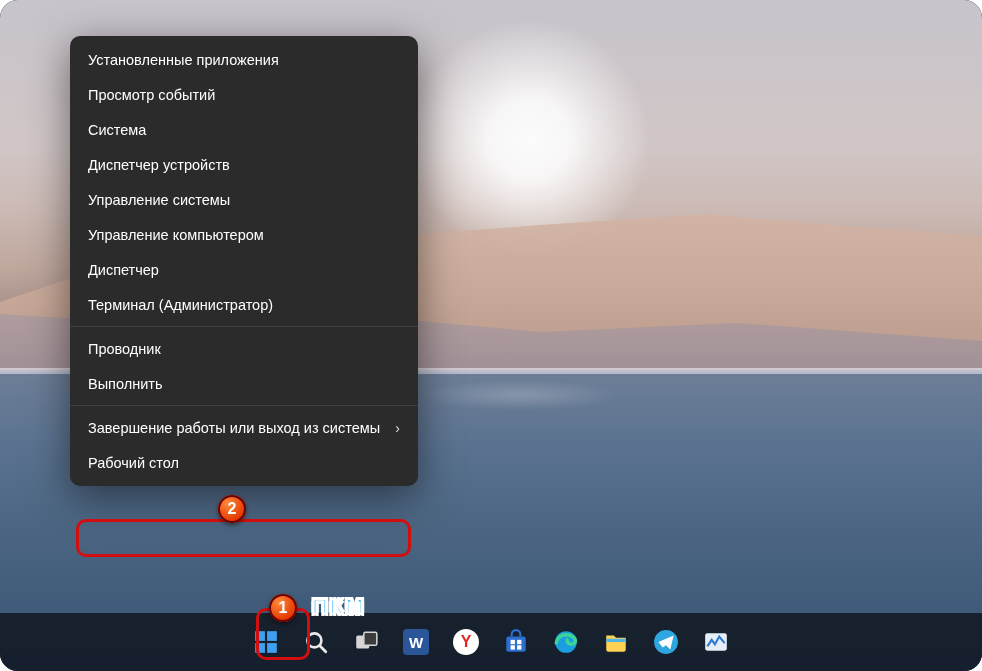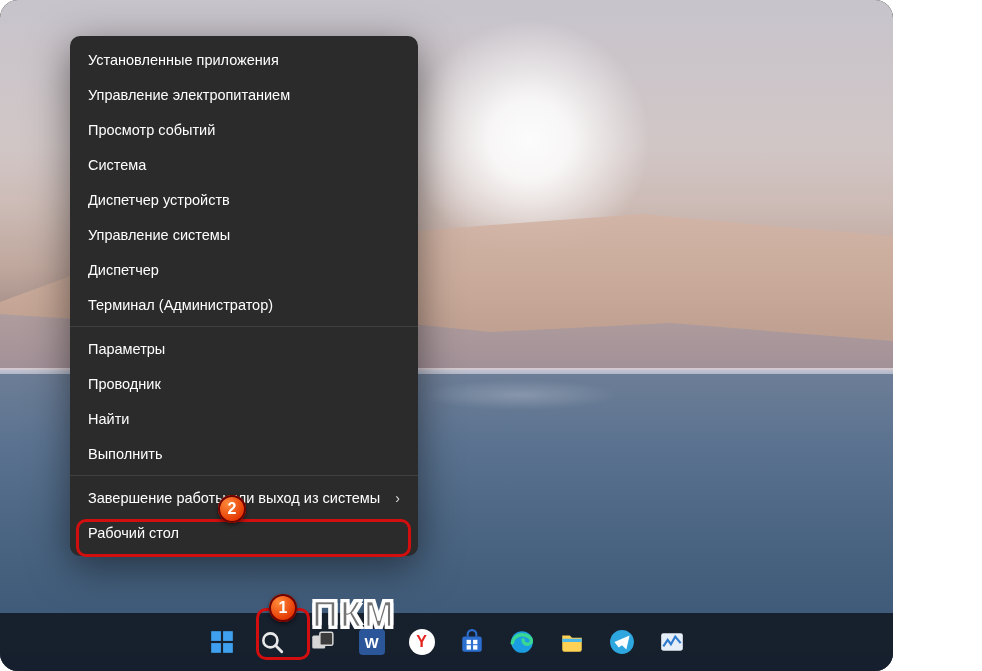--- a/index.html
+++ b/index.html
@@ -1,19 +1,19 @@
 <!DOCTYPE html>
 <html><head>
 <meta charset="utf-8">
 <style>
   * { margin: 0; padding: 0; box-sizing: border-box; }
   html, body { width: 982px; height: 671px; overflow: hidden; font-family: "Segoe UI", Arial, sans-serif; }
   .screen {
     position: relative;
-    width: 893px; height: 671px;
+    width: 982px; height: 671px;
     background: #000;
     border-radius: 18px;
     overflow: hidden;
   }
   
   .wallpaper {
     position: absolute; inset: 0;
     background:
       radial-gradient(circle at 530px 140px, rgba(255,255,255,0.95) 0, rgba(255,255,255,0.85) 40px, rgba(255,255,255,0.0) 120px),
       linear-gradient(#c7c4cc 0%, #d1c6c6 22%, #cdbcb7 30%, #bfa79d 40%, #9f8a84 48%, #8e8b97 55%, #6c7d94 62%, #5c7089 75%, #47607c 100%);
@@ -93,23 +93,23 @@
     width:28px; height:28px;
     border-radius:50%;
     background: radial-gradient(circle at 35% 30%, #ff8a3a, #e23400 70%);
     box-shadow: 0 0 0 2px #6b0000 inset, 0 2px 4px rgba(0,0,0,0.5);
     color:#fff; font-weight:700; font-size:16px;
     display:flex; align-items:center; justify-content:center;
     pointer-events:none;
   }
   .ann-text {
     position:absolute;
-    font-size:36px;
+    font-size:22px;
     font-weight:800;
-    color:#737373;
+    color:#0ea5e9;
     -webkit-text-stroke: 2.5px #fff;
     text-shadow: 2px 2px 0 #fff, -2px 2px 0 #fff, 2px -2px 0 #fff, -2px -2px 0 #fff;
     letter-spacing: 2px;
     pointer-events:none;
   }
   
   .glyph { width:26px;height:26px;display:flex;align-items:center;justify-content:center;font-size:18px;font-weight:700;color:#fff;}
 </style>
 </head>
 <body>
@@ -119,49 +119,43 @@
   <div class="dune1"></div>
   <div class="dune2"></div>
   <div class="water"></div>
   <div class="shoreline"></div>
 
   <div class="ctx">
     <div class="ctx-item">
         <span>Установленные приложения</span>
       </div>
     <div class="ctx-item">
-        <span>Управление электропитанием</span>
-      </div>
-    <div class="ctx-item">
         <span>Просмотр событий</span>
       </div>
     <div class="ctx-item">
         <span>Система</span>
       </div>
     <div class="ctx-item">
         <span>Диспетчер устройств</span>
       </div>
     <div class="ctx-item">
         <span>Управление системы</span>
       </div>
     <div class="ctx-item">
+        <span>Управление компьютером</span>
+      </div>
+    <div class="ctx-item">
         <span>Диспетчер</span>
       </div>
     <div class="ctx-item">
         <span>Терминал (Администратор)</span>
       </div>
     <div class="ctx-sep"></div>
     <div class="ctx-item">
-        <span>Параметры</span>
-      </div>
-    <div class="ctx-item">
         <span>Проводник</span>
-      </div>
-    <div class="ctx-item">
-        <span>Найти</span>
       </div>
     <div class="ctx-item">
         <span>Выполнить</span>
       </div>
     <div class="ctx-sep"></div>
     <div class="ctx-item">
       <span>Завершение работы или выход из системы</span>
       <span class="chev">›</span>
     </div>
     <div class="ctx-item">

